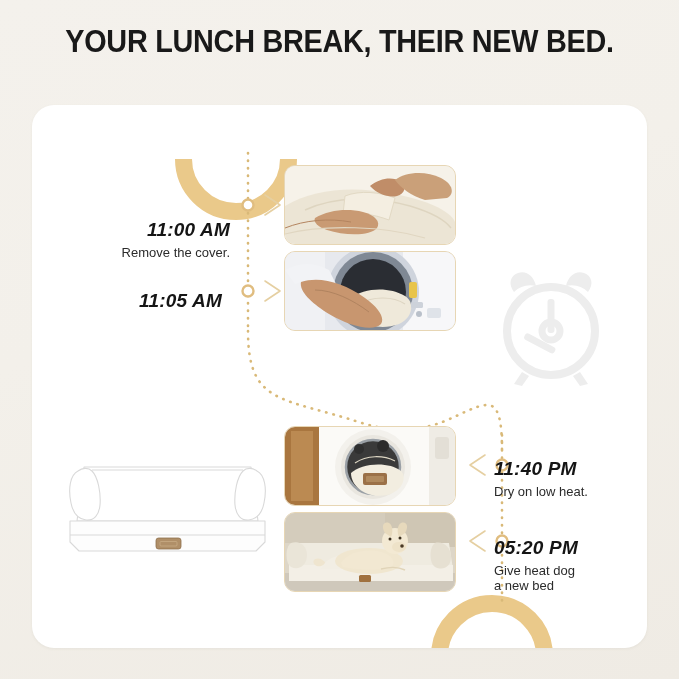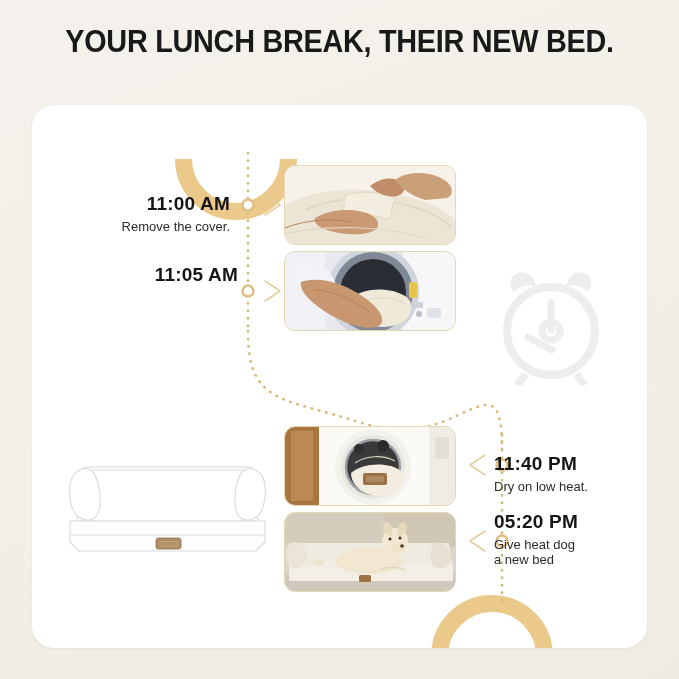--- a/index.html
+++ b/index.html
@@ -114,40 +114,42 @@
   .photo svg { display: block; width: 100%; height: 100%; }
 
   
   .step {
     position: absolute;
   }
   .step-time {
     font-family: "Liberation Sans", sans-serif;
     font-size: 19px;
     font-weight: bold;
+    font-style: italic;
     color: #151515;
     letter-spacing: 0.2px;
     line-height: 22px;
     white-space: nowrap;
+    margin-top: 26px;
   }
   .step-desc {
     font-family: "Liberation Sans", sans-serif;
     font-size: 13px;
     font-weight: normal;
     color: #2b2b2b;
     line-height: 15px;
     margin-top: 4px;
     white-space: pre-line;
   }
   .step-left { text-align: right; }
   .step-right { text-align: left; }
 
   .s1 { left: 18px;  top: 88px;  width: 180px; }
-  .s2 { left: 16px;   top: 159px; width: 190px; }
-  .s3 { left: 462px; top: 348px; width: 150px; }
+  .s2 { left: 0;   top: 159px; width: 190px; }
+  .s3 { left: 462px; top: 327px; width: 150px; }
   .s4 { left: 462px; top: 406px; width: 150px; }
 </style>
 </head>
 <body>
 
 <div class="title">YOUR LUNCH BREAK, THEIR NEW BED.</div>
 
 <div class="card">
 
   <div class="arc arc-top-inner"></div>

